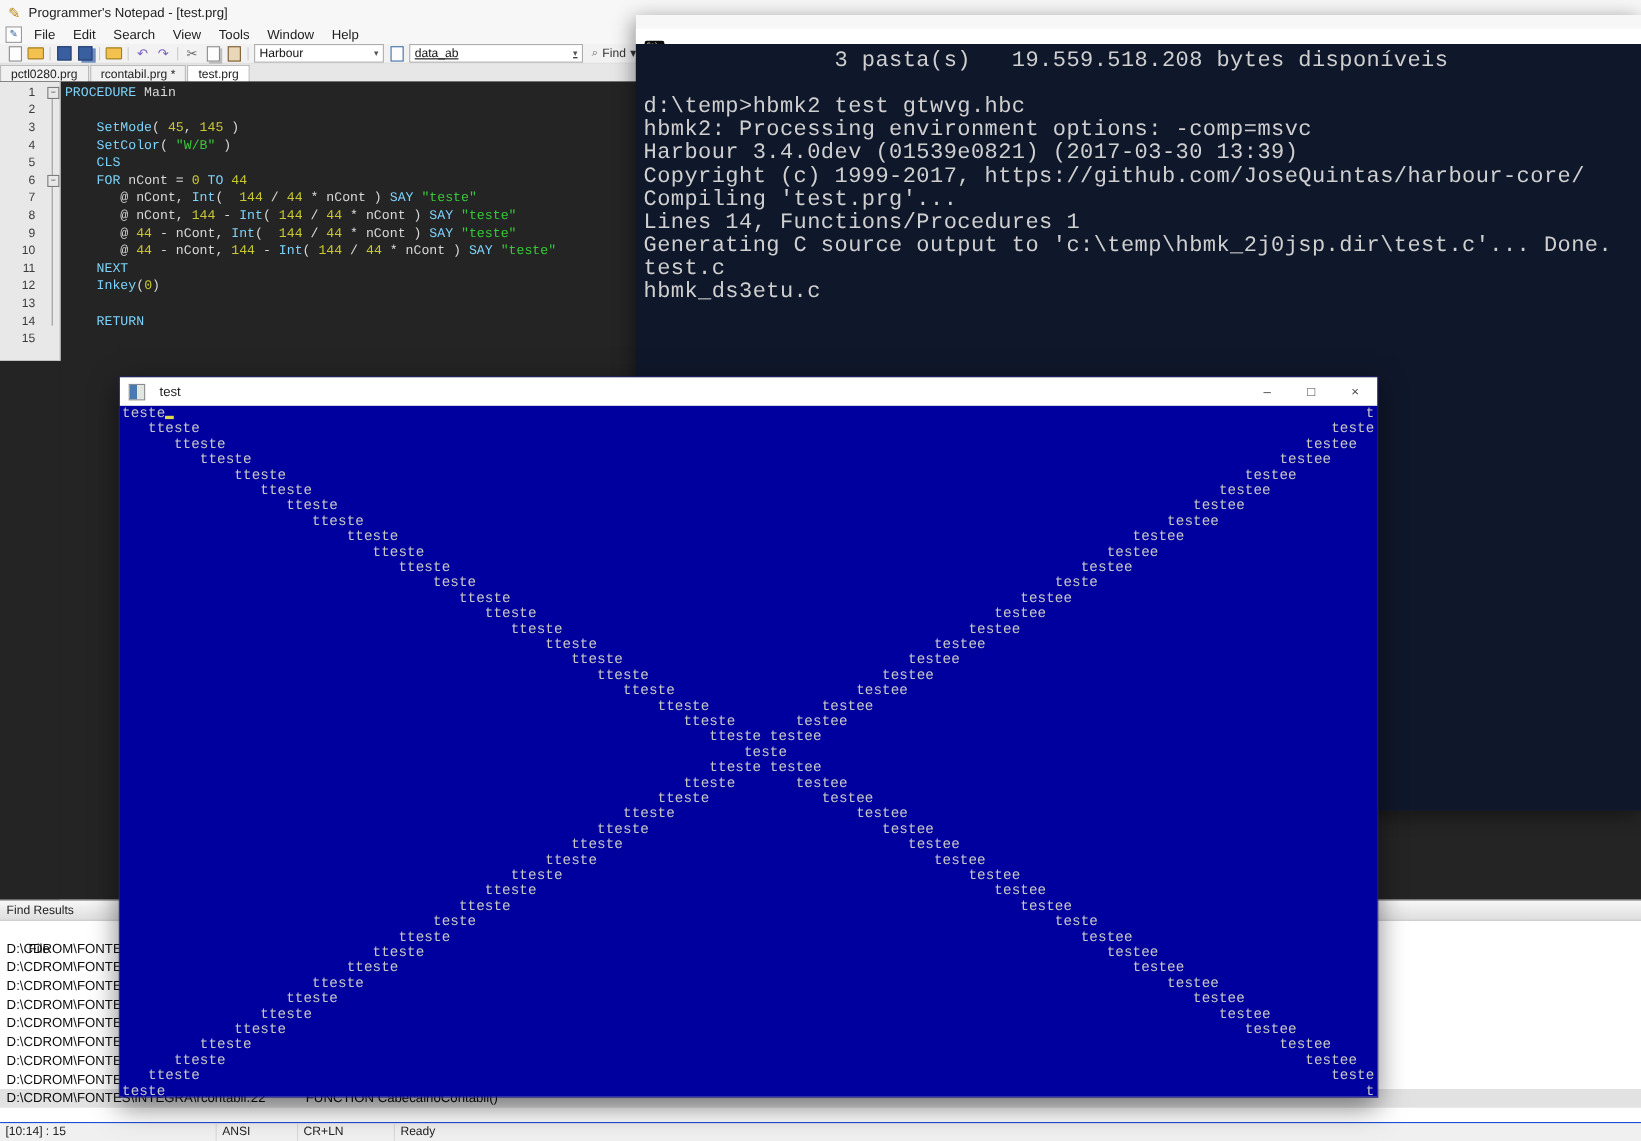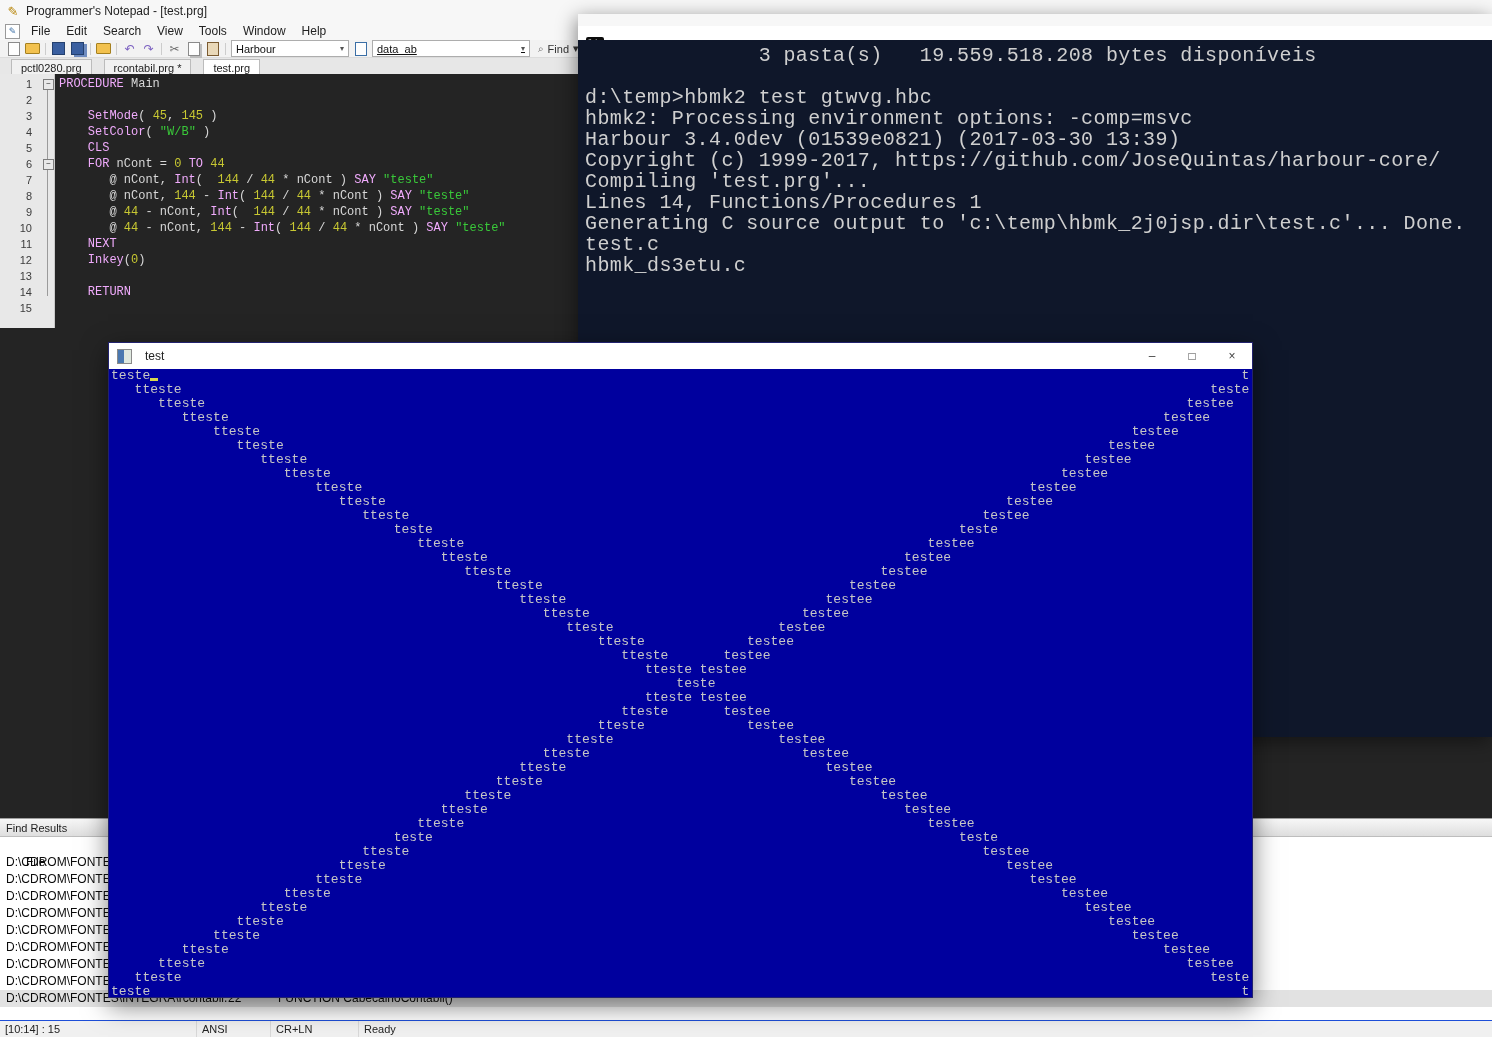--- a/index.html
+++ b/index.html
@@ -26,34 +26,34 @@
   .ic-floppy{width:11px;height:11px;background:#3a5fa0;border:1px solid #24406e;}
   .ic-floppy2{width:11px;height:11px;background:#3a5fa0;border:1px solid #24406e;box-shadow:3px 2px 0 #6f8cc0;}
   .glyph{font-size:12px;line-height:12px;color:#7a5fc0;}
   .glyph.gray{color:#666;}
   .combo{height:15px;background:#fff;border:1px solid #adadad;display:flex;align-items:center;
          justify-content:space-between;padding:0 4px;font-size:11px;color:#111;margin:0 2px;}
   .combo .chev{font-size:8px;color:#555;}
   .findbtn{display:flex;align-items:center;gap:4px;padding:0 6px;height:15px;}
   .pn-tabs{height:17px;background:#e7e7e7;display:flex;align-items:flex-end;border-bottom:1px solid #b5b5b5;}
   .tab{height:15px;display:flex;align-items:center;padding:0 9px;font-size:11px;color:#222;
-       background:#f1f1f1;border:1px solid #bcbcbc;border-bottom:none;margin-right:1px;margin-left:11px;}
+       background:#f1f1f1;border:1px solid #bcbcbc;border-bottom:none;margin-right:1px;}
   .tab.active{background:#ffffff;}
 
   #editor{position:absolute;left:0;top:74px;width:1492px;height:744px;background:#242424;display:flex;overflow:hidden;}
   .margins{width:54px;position:relative;background:#242424;flex:0 0 54px;}
   .margin-light{position:absolute;left:0;top:0;width:54px;height:254px;background:#e8e8e8;border-right:1px solid #c9c9c9;}
   #gutter-nums{position:absolute;left:0;top:2px;width:36px;}
   .lnum{height:16px;line-height:16px;text-align:right;font-size:11px;color:#3c3c3c;padding-right:4px;}
   .fold-line{position:absolute;left:47px;top:10px;width:1px;height:212px;background:#9b9b9b;}
   .foldbox{position:absolute;left:43px;width:9px;height:9px;background:#e8e8e8;border:1px solid #7d7d7d;
            font-size:8px;line-height:7px;text-align:center;color:#333;}
   #code{padding:2px 0 0 5px;flex:1;overflow:hidden;}
   .eline{height:16px;line-height:16px;white-space:pre;font-family:"Liberation Mono",monospace;font-size:12px;}
-  .tk-k{color:#f0abfc;} .tk-n{color:#c8c832;} .tk-s{color:#39c839;} .tk-p{color:#d8d8d8;}
+  .tk-k{color:#7dd3fc;} .tk-n{color:#c8c832;} .tk-s{color:#39c839;} .tk-p{color:#d8d8d8;}
 
   #findres{position:absolute;left:0;top:818px;width:1492px;height:202px;background:#fff;border-top:1px solid #9f9f9f;}
   .fr-head{height:17px;background:linear-gradient(#f7f7f7,#dedede);border-bottom:1px solid #bdbdbd;
            display:flex;align-items:center;padding-left:6px;font-size:11px;color:#222;}
   .fr-row{height:17px;line-height:17px;font-size:12px;color:#0b0b0b;padding-left:6px;white-space:pre;}
   .fr-row.sel{background:#e2e2e2;display:flex;}
   .fr-col-file{width:222px;overflow:hidden;}
   .fr-col-line{width:50px;}
   #statusbar{position:absolute;left:0;top:1020px;width:1492px;height:17px;background:#f0f0f0;
              border-top:1px solid #1d4ed8;display:flex;font-size:11px;color:#222;}

